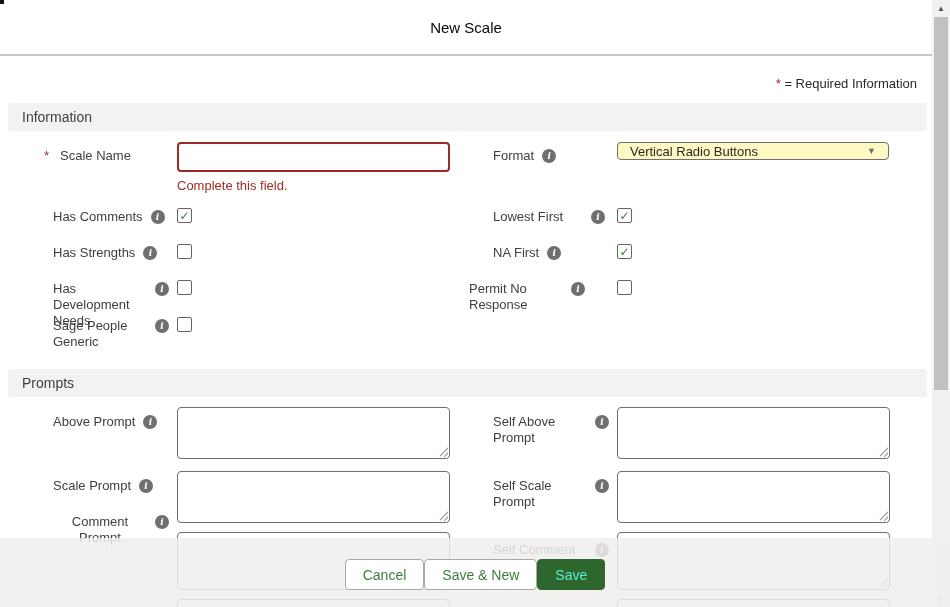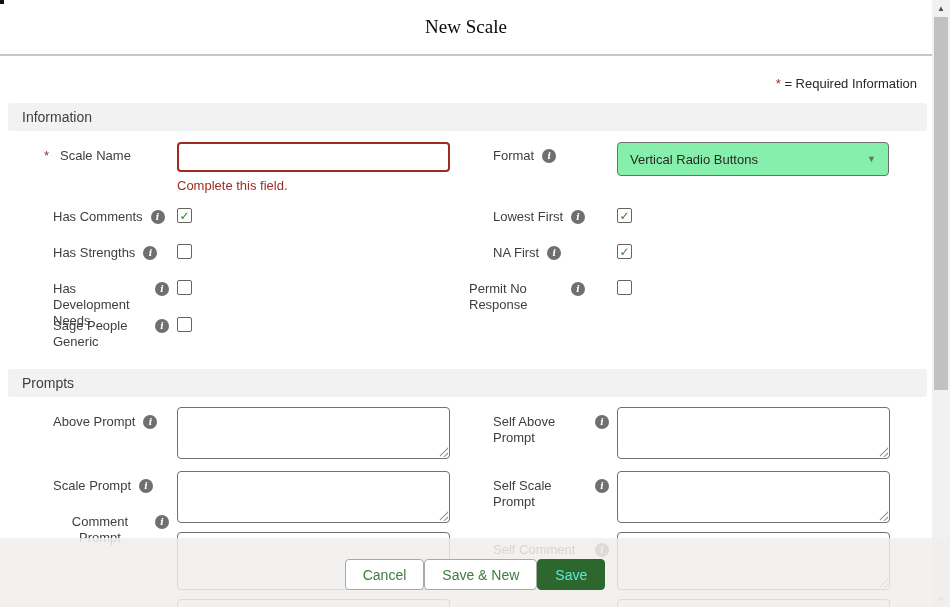--- a/index.html
+++ b/index.html
@@ -4,41 +4,41 @@
 <style>
   * { box-sizing: border-box; margin: 0; padding: 0; }
   html,body { background:#fff; }
   body { font-family: "Liberation Sans", "DejaVu Sans", sans-serif; }
   .page { position:relative; width:950px; height:607px; background:#fff; overflow:hidden; color:#3e3e3c; }
   .abs { position:absolute; }
 
   .corner-dot { left:0; top:0; width:4px; height:4px; background:#111; }
 
   .modal-header { left:0; top:0; width:932px; height:56px; border-bottom:2px solid #c9c7c5; display:flex; align-items:center; justify-content:center; }
-  .modal-title { font-size:19px; color:#080707; font-weight:400;font-family:Liberation Serif, serif; }
+  .modal-title { font-size:15px; color:#080707; font-weight:400; }
 
   .required-note { top:76px; right:33px; font-size:13px; color:#2b2826; }
   .red { color:#a02d26; }
 
   .section-bar { left:8px; width:919px; height:28px; background:#f3f2f2; border-radius:3px; display:flex; align-items:center; padding-left:14px; font-size:14px; color:#3e3e3c; }
 
   .lbl { font-size:13px; color:#3e3e3c; line-height:16px; display:flex; align-items:flex-start; }
   .lbl .txt { display:inline-block;margin-left:9px; }
   .lbl.wrap .txt { width:100px; }
   .lbl .ast { margin-right:2px; }
 
   .info-icon { width:14px; height:14px; border-radius:50%; background:#6f6f6f; color:#fff;
     font-size:9px; font-weight:bold; font-family:"DejaVu Serif", serif; font-style:italic;
     display:inline-flex; align-items:center; justify-content:center; margin-left:8px; flex:none; margin-top:1px; cursor:pointer; }
   .icon-right .info-icon { margin-left:auto; }
 
   .text-input { left:177px; width:273px; height:30px; border:2px solid #9e2a25; border-radius:4px; background:#fff; padding:0 10px; font-size:13px; font-family:inherit; outline:none; }
   .error-text { left:177px; font-size:13px; color:#a02d26; }
 
-  .select-box { left:617px; width:272px; height:16px; border:1px solid #6f6f6f; border-radius:4px; background:#86efac; display:flex; align-items:center; padding:16px 12px; font-size:13px; color:#2b2826; cursor:pointer; }
+  .select-box { left:617px; width:272px; height:16px; border:1px solid #6f6f6f; border-radius:4px; background:#fef9c3; display:flex; align-items:center; padding:8px 12px; font-size:13px; color:#2b2826; cursor:pointer; }
   .select-box .caret { margin-left:auto; font-size:9px; color:#6e6e6e; }
 
   .cb { width:15px; height:15px; border:1px solid #66645f; border-radius:2px; background:#fff; display:flex; align-items:center; justify-content:center; cursor:pointer; }
   .cb .check { font-size:12px; font-weight:bold; color:#2e7d32; line-height:1; }
 
   .ta-wrap { width:273px; height:52px; }
   .ta-wrap.tall { height:58px; }
   .ta-wrap textarea { width:100%; height:100%; border:1px solid #6f6f6f; border-radius:4px; resize:none; font-family:inherit; font-size:13px; padding:4px 8px; outline:none; background:#fff; }
   .grip { position:absolute; right:2px; bottom:2px; width:11px; height:11px; overflow:hidden; cursor:nwse-resize; }
   .grip i { position:absolute; display:block; background:#8d8d8d; height:1px; }
@@ -93,21 +93,21 @@
   </div>
 
   <div class="abs lbl" style="left:44px; top:209px; width:125px;">
     <span class="txt">Has Comments</span>
     <span class="info-icon">i</span>
   </div>
   <span class="abs cb" style="left:177px; top:208px;">
     <span class="check">✓</span>
   </span>
 
-  <div class="abs lbl" style="left:484px; top:209px; width:125px;">
+  <div class="abs lbl" style="left:484px; top:209px; width:125px;gap:20px;">
     <span class="txt">Lowest First</span>
     <span class="info-icon">i</span>
   </div>
   <span class="abs cb" style="left:617px; top:208px;">
     <span class="check">✓</span>
   </span>
 
   <div class="abs lbl" style="left:44px; top:245px; width:125px;">
     <span class="txt">Has Strengths</span>
     <span class="info-icon">i</span>

